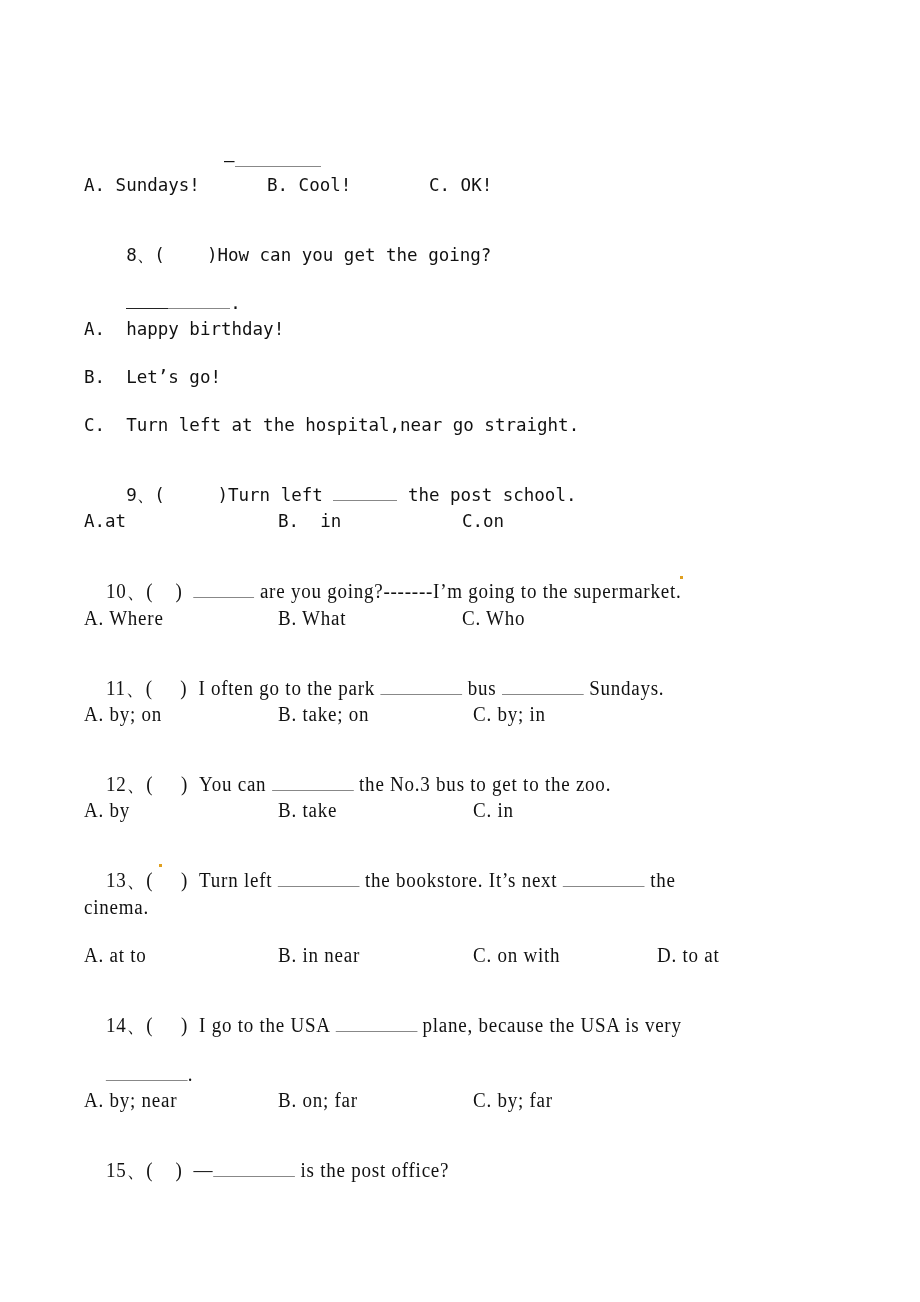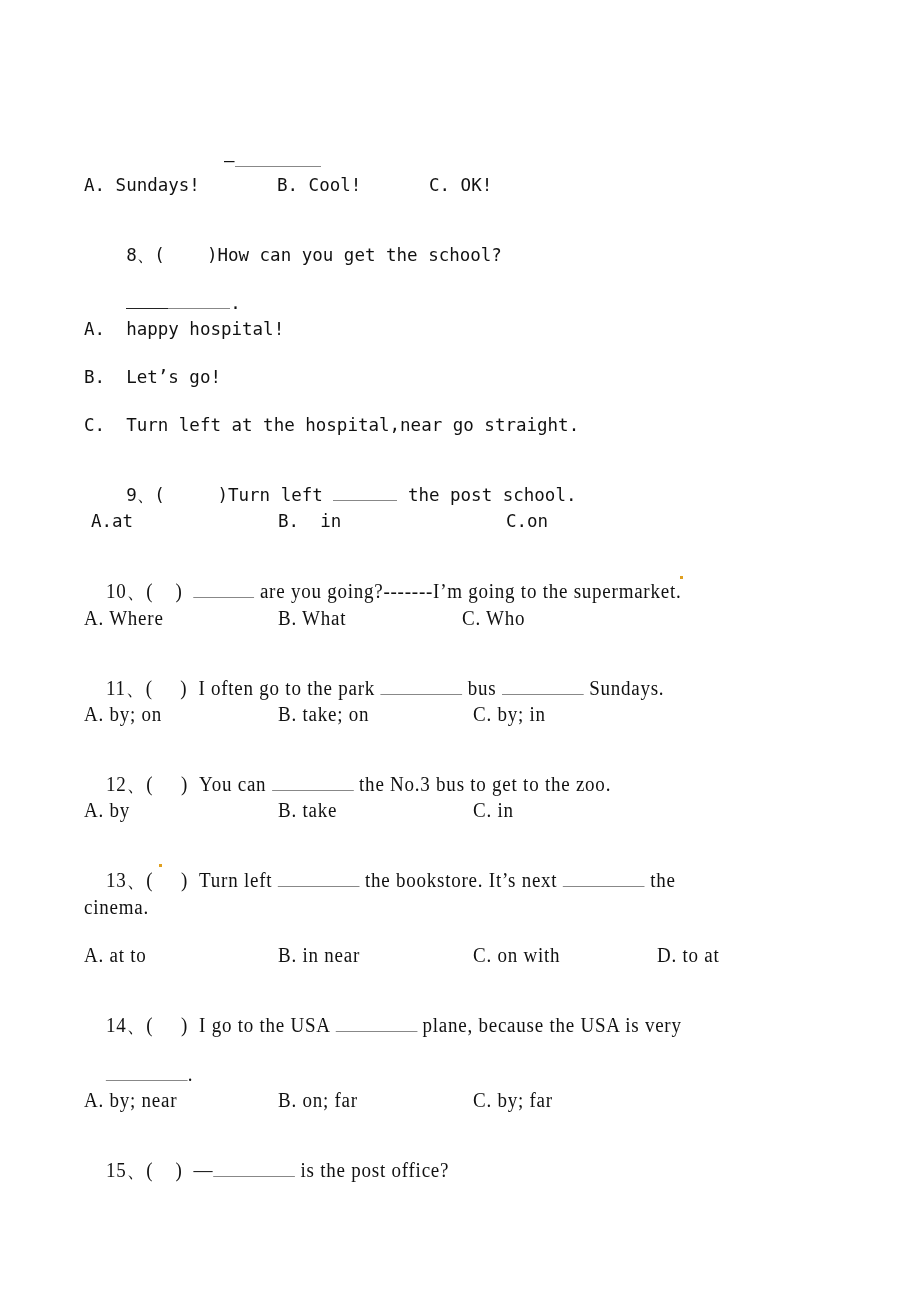--- a/index.html
+++ b/index.html
@@ -23,43 +23,43 @@
   </style>
 </head>
 <body>
 
 <div class="line" style="top:128px; left:203px;">
   <span>—</span><span class="blank" style="width:86px;"></span>
 </div>
 
 <div>
   <span class="line" style="top:174px; left:84px;">A. Sundays!</span>
-  <span class="line" style="top:174px; left:267px;margin-left:10px;">B. Cool!</span>
+  <span class="line" style="top:174px; left:267px;">B. Cool!</span>
   <span class="line" style="top:174px; left:429px;">C. OK!</span>
 </div>
 
 <div>
   <div class="line" style="top:222px;">
-    <span>8、</span><span>(    )</span><span>How can you get the school?</span>
+    <span>8、</span><span>(    )</span><span>How can you get the going?</span>
   </div>
   <div class="line" style="top:270px;">
     <span class="dash" style="width:42px;"></span><span class="blank" style="width:62px;"></span><span>.</span>
   </div>
-  <div class="line" style="top:318px;">A.  happy hospital!</div>
+  <div class="line" style="top:318px;">A.  happy birthday!</div>
   <div class="line" style="top:366px;">B.  Let’s go!</div>
   <div class="line" style="top:414px;">C.  Turn left at the hospital,near go straight.</div>
 </div>
 
 <div>
   <div class="line" style="top:462px;">
     <span>9、</span><span>(     )</span><span>Turn left</span> <span class="blank" style="width:64px;"></span> <span>the post school.</span>
   </div>
-  <span class="line" style="top:510px; left:91px;text-align:right;">A.at</span>
+  <span class="line" style="top:510px; left:84px;text-align:right;">A.at</span>
   <span class="line" style="top:510px; left:278px;">B.  in</span>
-  <span class="line" style="top:510px; left:462px;margin-left:44px;">C.on</span>
+  <span class="line" style="top:510px; left:462px;">C.on</span>
 </div>
 
 <div>
   <div class="line narrow" style="top:558px;">
     <span>10、</span><span>(    )</span>  <span class="blank" style="width:64px;"></span> <span>are you going?-------I’m going to the supermarket.</span>
   </div>
   <div class="mark" style="left:680px; top:576px;"></div>
   <span class="line narrow" style="top:607px; left:84px;">A. Where</span>
   <span class="line narrow" style="top:607px; left:278px;">B. What</span>
   <span class="line narrow" style="top:607px; left:462px;">C. Who</span>

